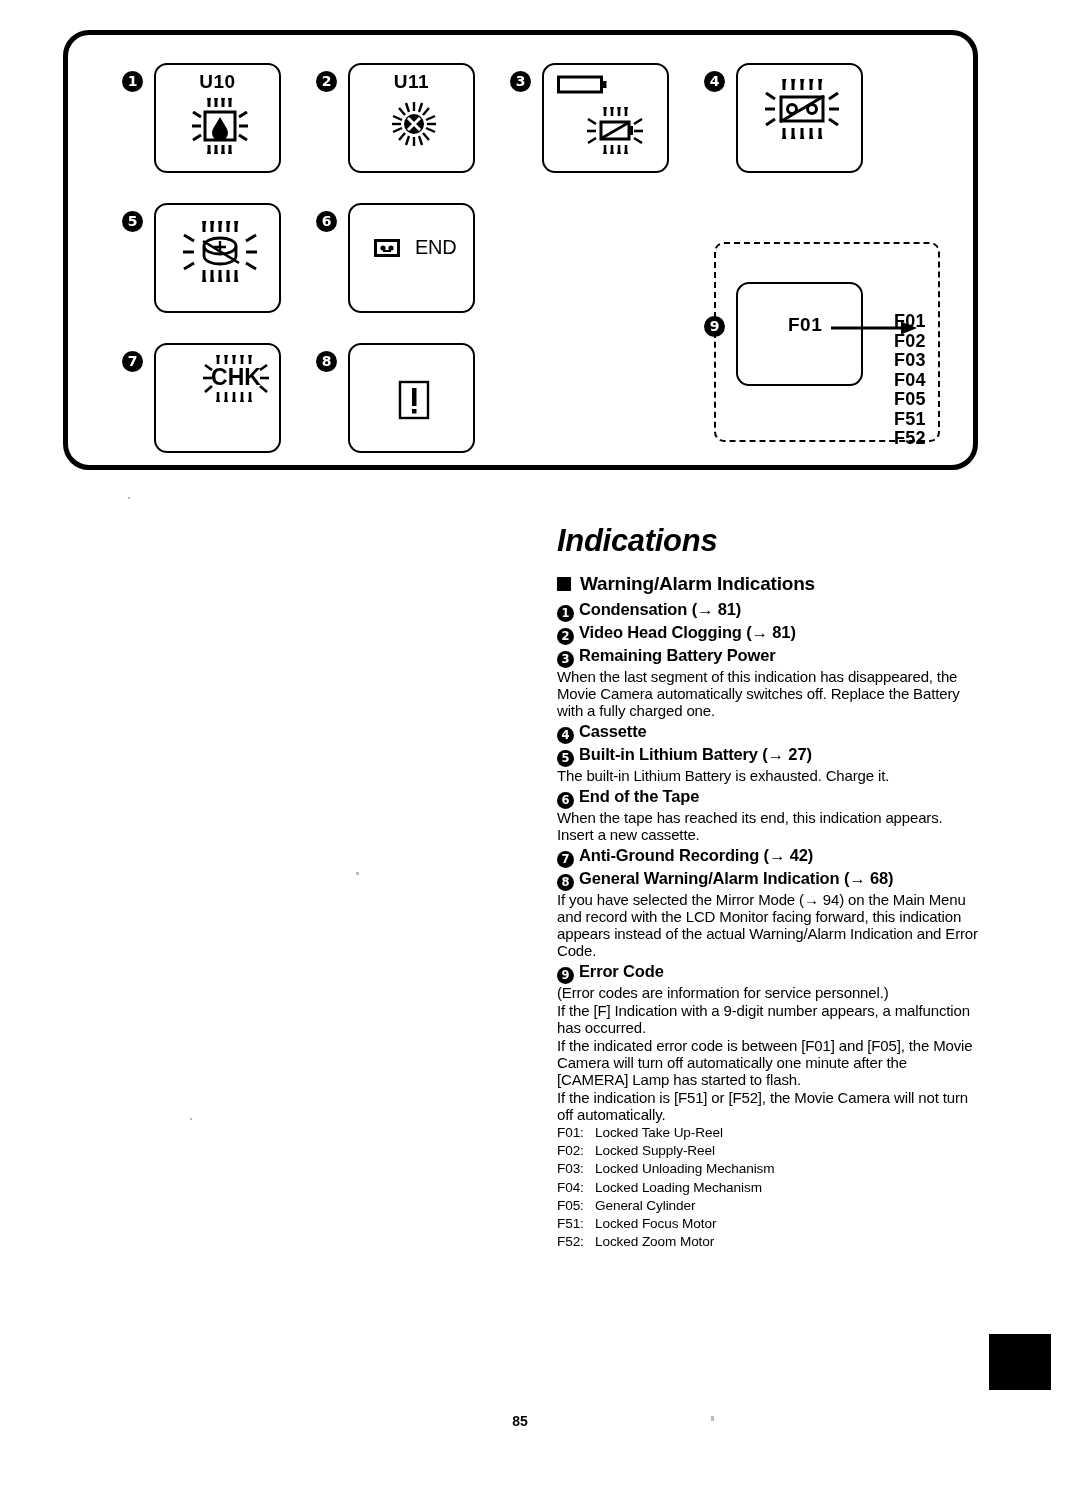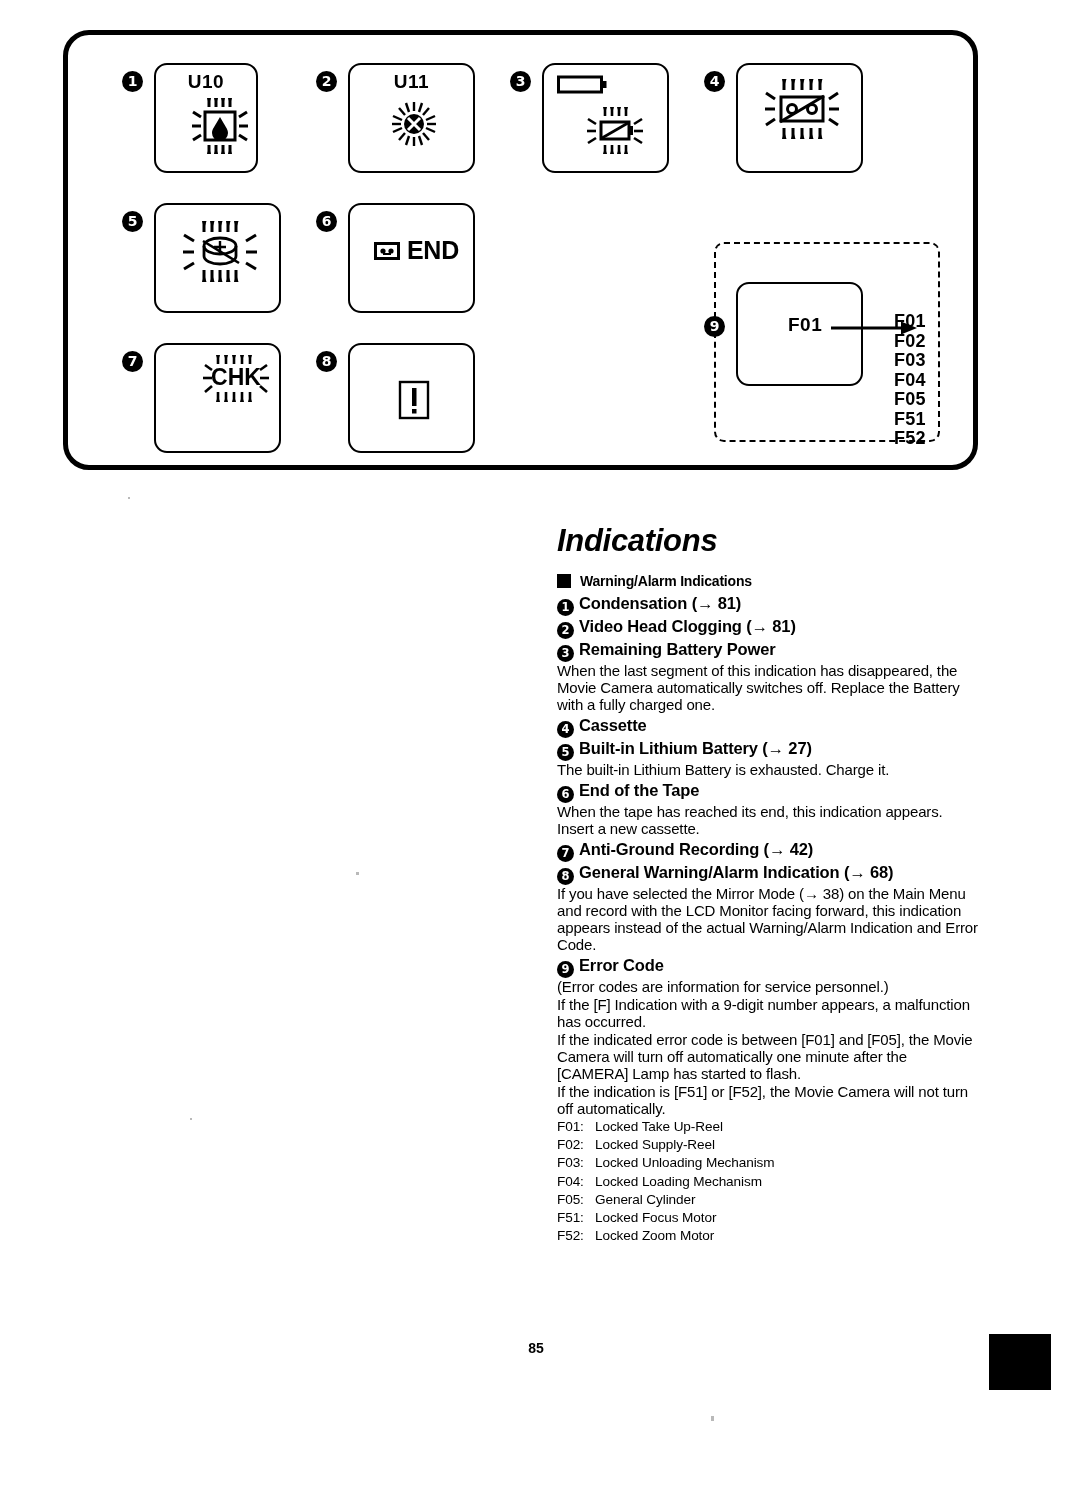--- a/index.html
+++ b/index.html
@@ -100,21 +100,21 @@
     font-size: 31px;
     letter-spacing: -0.3px;
     margin: 0 0 14px 0;
     font-family: "Liberation Sans", sans-serif;
   }
 
   .section-head {
     display: flex;
     align-items: center;
     font-weight: bold;
-    font-size: 14px;
+    font-size: 19px;
     letter-spacing: -0.2px;
     margin-bottom: 5px;
   }
   .section-bullet {
     display: inline-block;
     width: 14px;
     height: 14px;
     background: #000;
     margin-right: 9px;
     flex: none;
@@ -167,38 +167,37 @@
     position: absolute;
     left: 989px;
     top: 1334px;
     width: 62px;
     height: 56px;
     background: #000;
   }
   #page-number {
     position: absolute;
     left: 0;
-    top: 1340px;
+    top: 1413px;
     width: 1040px;
     text-align: center;
     font-size: 14px;
     font-weight: bold;
-    margin-left: 16px;
   }
 
   .speck { position: absolute; background: #b9b9b9; }
 </style>
 </head>
 <body>
 
 <div id="diagram-frame">
 
   <div class="panel-group" style="left:54px; top:28px;">
     <div class="badge" style="left:0; top:8px;">1</div>
-    <div class="lcd" style="left:32px; top:0; width:104px; height:110px;">
+    <div class="lcd" style="left:32px; top:0; width:127px; height:110px;">
       <div class="lcd-label" style="left:0; right:0; top:6px; text-align:center;">U10</div>
       <svg width="82" height="62" viewBox="0 0 82 62" style="position:absolute; left:23px; top:30px;">
         <rect x="26" y="17" width="30" height="28" fill="none" stroke="#000" stroke-width="3"></rect>
         <path d="M41 22 C 36 31, 33 34, 33 38 a 8 8 0 0 0 16 0 c 0 -4, -3 -7, -8 -16 z" fill="#000"></path>
         <g stroke="#000" stroke-width="3" stroke-linecap="butt">
           <path d="M30 12 L30 3"></path>
             <path d="M37 12 L37 3"></path>
             <path d="M44 12 L44 3"></path>
             <path d="M51 12 L51 3"></path>
           <path d="M30 50 L30 59"></path>
@@ -386,21 +385,21 @@
     <div class="badge" style="left:0; top:8px;">6</div>
     <div class="lcd" style="left:32px; top:0; width:127px; height:110px;">
       <div style="position:absolute; left:24px; top:31px; display:flex; align-items:center;">
         <svg width="26" height="18" viewBox="0 0 26 18">
           <rect x="0" y="0" width="26" height="18" fill="#000"></rect>
           <rect x="3" y="3" width="20" height="12" fill="#fff"></rect>
           <circle cx="9" cy="9" r="2.6" fill="#000"></circle>
           <circle cx="17" cy="9" r="2.6" fill="#000"></circle>
           <rect x="9" y="11" width="8" height="2" fill="#000"></rect>
         </svg>
-        <span style="font-weight:bold; font-size:25px; letter-spacing:-0.3px; margin-left:7px;">END</span>
+        <span style="font-weight:normal; font-size:20px; letter-spacing:-0.3px; margin-left:15px;">END</span>
       </div>
     </div>
   </div>
 
   <div class="panel-group" style="left:54px; top:308px;">
     <div class="badge" style="left:0; top:8px;">7</div>
     <div class="lcd" style="left:32px; top:0; width:127px; height:110px;">
       <svg width="88" height="56" viewBox="0 0 88 56" style="position:absolute; left:36px; top:6px;">
         <text x="44" y="34" text-anchor="middle" font-family="Liberation Sans, sans-serif" font-size="23" font-weight="bold" fill="#000">CHK</text>
         <g stroke="#000" stroke-width="2.6" stroke-linecap="butt">
@@ -510,21 +509,21 @@
       </div>
       <p class="body-text">When the tape has reached its end, this indication appears. Insert a new cassette.</p>
       <div class="item-head">
         <span class="item-badge">7</span>
         <span>Anti-Ground Recording (→ 42)</span>
       </div>
       <div class="item-head">
         <span class="item-badge">8</span>
         <span>General Warning/Alarm Indication (→ 68)</span>
       </div>
-      <p class="body-text">If you have selected the Mirror Mode (→ 38) on the Main Menu and record with the LCD Monitor facing forward, this indication appears instead of the actual Warning/Alarm Indication and Error Code.</p>
+      <p class="body-text">If you have selected the Mirror Mode (→ 94) on the Main Menu and record with the LCD Monitor facing forward, this indication appears instead of the actual Warning/Alarm Indication and Error Code.</p>
       <div class="item-head">
         <span class="item-badge">9</span>
         <span>Error Code</span>
       </div>
       <p class="body-text">(Error codes are information for service personnel.)</p>
       <p class="body-text">If the [F] Indication with a 9-digit number appears, a malfunction has occurred.</p>
       <p class="body-text">If the indicated error code is between [F01] and [F05], the Movie Camera will turn off automatically one minute after the [CAMERA] Lamp has started to flash.</p>
       <p class="body-text">If the indication is [F51] or [F52], the Movie Camera will not turn off automatically.</p>
     </div>
 

